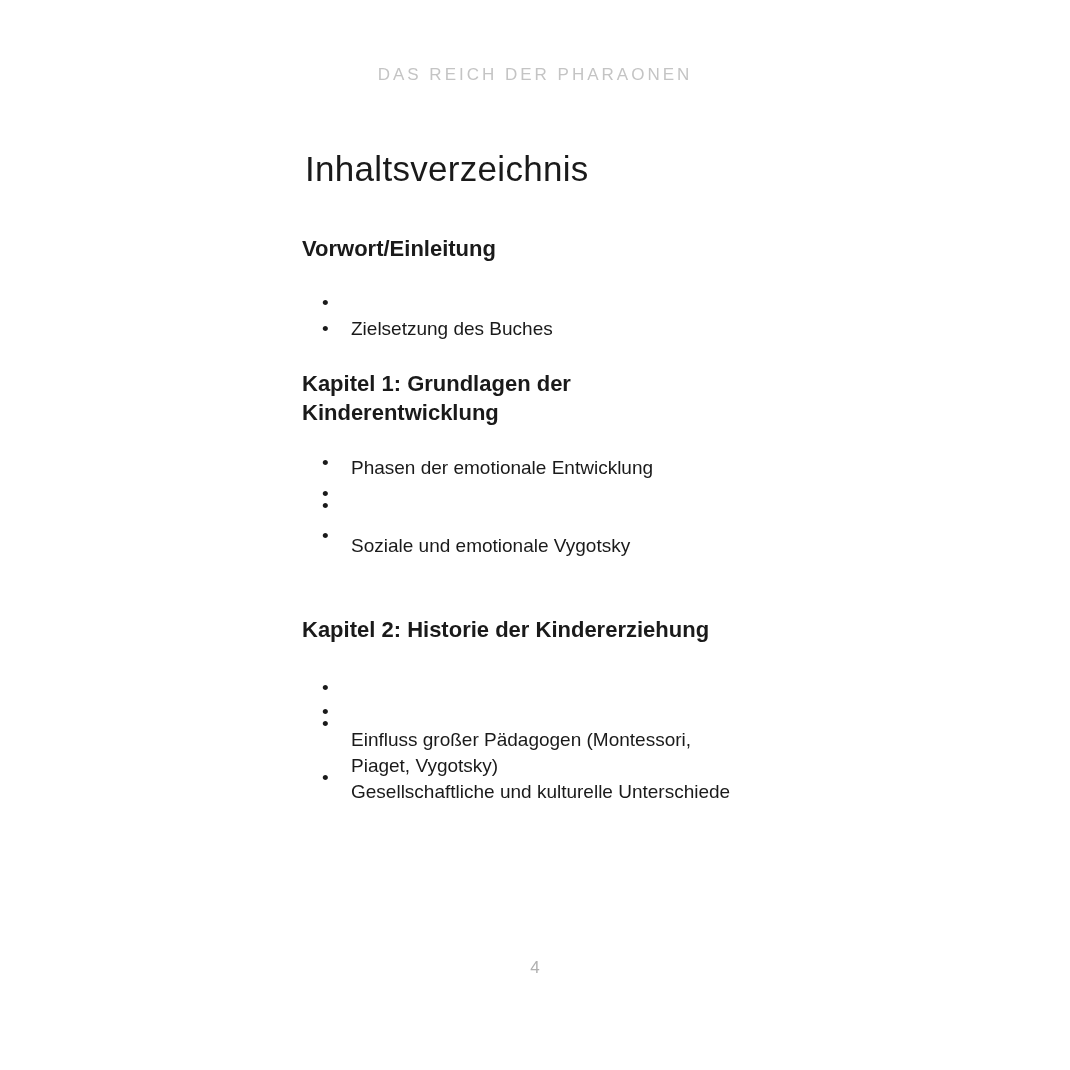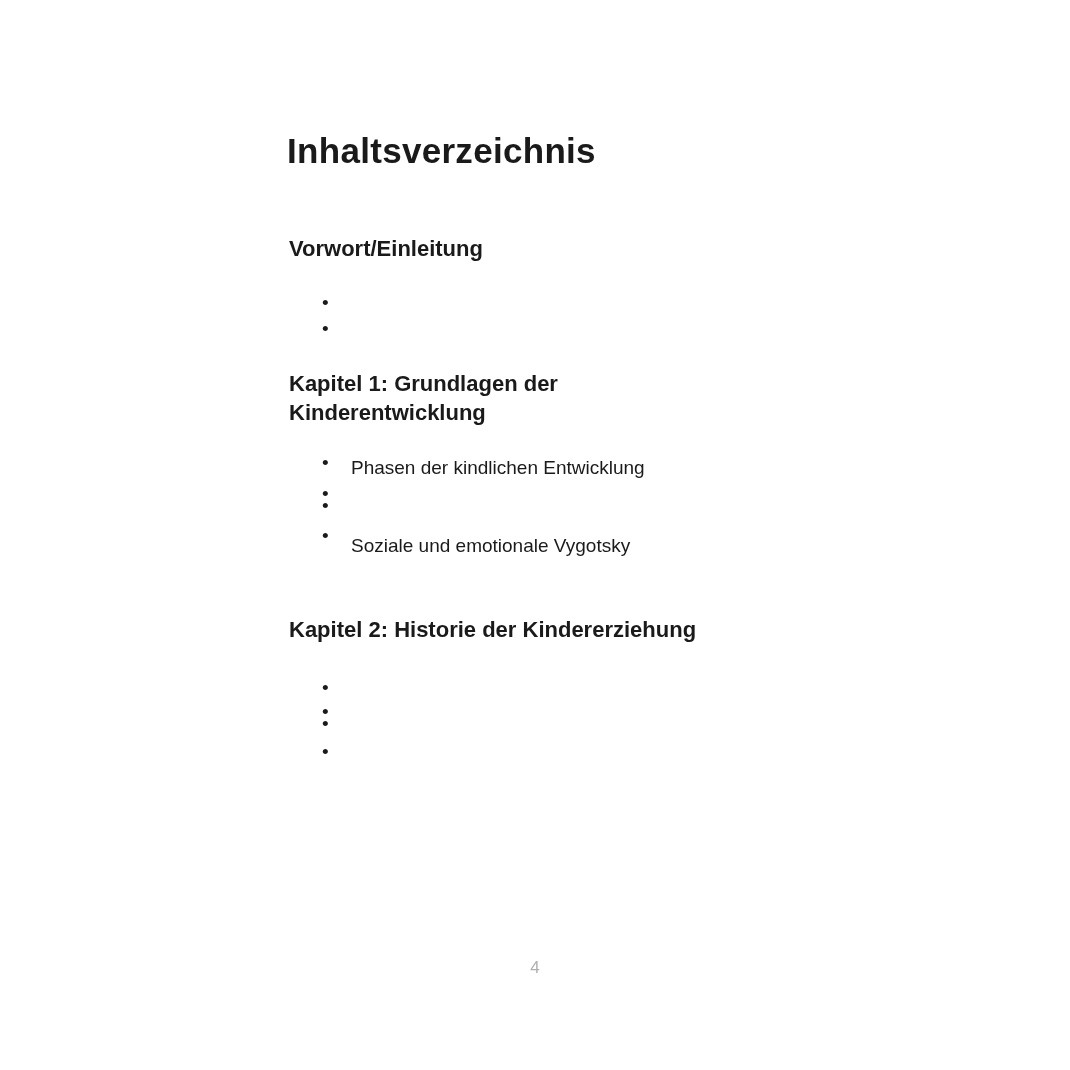--- a/index.html
+++ b/index.html
@@ -25,30 +25,30 @@
     font-size: 17px;
     line-height: 20px;
     letter-spacing: 3px;
     color: #c4c4c4;
     font-weight: 400;
   }
   .doc-title {
     position: absolute;
     left: 287px;
     top: 131px;
-    margin: 0;
+    margin: 18px;
     font-size: 35px;
     line-height: 40px;
-    font-weight: 700;
+    font-weight: 400;
     letter-spacing: 0.3px;
     color: #1a1a1a;
   }
   .section-heading {
     position: absolute;
-    left: 289px;
+    left: 302px;
     margin: 0;
     font-size: 22px;
     line-height: 29px;
     font-weight: 700;
     color: #1a1a1a;
     white-space: pre-line;
   }
   #heading-vorwort { top: 234px; }
   #heading-kapitel1 { top: 369px; }
   #heading-kapitel2 { top: 615px; }
@@ -98,39 +98,41 @@
     font-size: 17px;
     line-height: 20px;
     color: #b0b0b0;
   }
 </style>
 </head>
 <body>
 
 <div class="page">
 
+  <div class="running-header">DAS REICH DER PHARAONEN</div>
 
   <h1 class="doc-title">Inhaltsverzeichnis</h1>
 
   <h2 class="section-heading" id="heading-vorwort">Vorwort/Einleitung</h2>
   <ul class="toc-list" id="list-vorwort">
     <li>
       <span class="bullet">•</span>
     </li>
     <li>
       <span class="bullet">•</span>
+      <span class="itext">Zielsetzung des Buches</span>
     </li>
   </ul>
 
   <h2 class="section-heading" id="heading-kapitel1">Kapitel 1: Grundlagen der
 Kinderentwicklung</h2>
   <ul class="toc-list" id="list-kapitel1">
     <li>
       <span class="bullet">•</span>
-      <span class="itext">Phasen der kindlichen Entwicklung</span>
+      <span class="itext">Phasen der emotionale Entwicklung</span>
     </li>
     <li>
       <span class="bullet">•</span>
     </li>
     <li>
       <span class="bullet">•</span>
     </li>
     <li>
       <span class="bullet">•</span>
       <span class="itext">Soziale und emotionale Vygotsky</span>
@@ -140,21 +142,24 @@
   <h2 class="section-heading" id="heading-kapitel2">Kapitel 2: Historie der Kindererziehung</h2>
   <ul class="toc-list" id="list-kapitel2">
     <li>
       <span class="bullet">•</span>
     </li>
     <li>
       <span class="bullet">•</span>
     </li>
     <li>
       <span class="bullet">•</span>
+      <span class="itext">Einfluss großer Pädagogen (Montessori,
+Piaget, Vygotsky)</span>
     </li>
     <li>
       <span class="bullet">•</span>
+      <span class="itext">Gesellschaftliche und kulturelle Unterschiede</span>
     </li>
   </ul>
 
   <div class="page-number">4</div>
 
 </div>
 
 </body></html>

